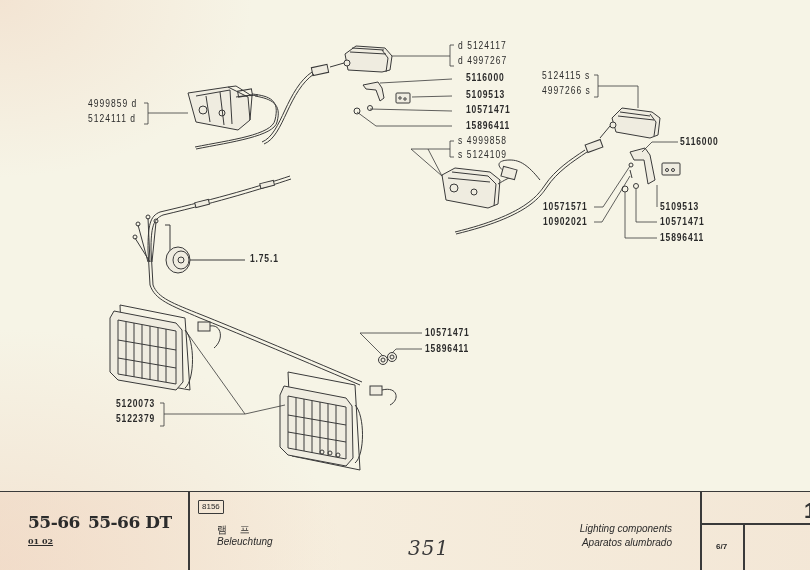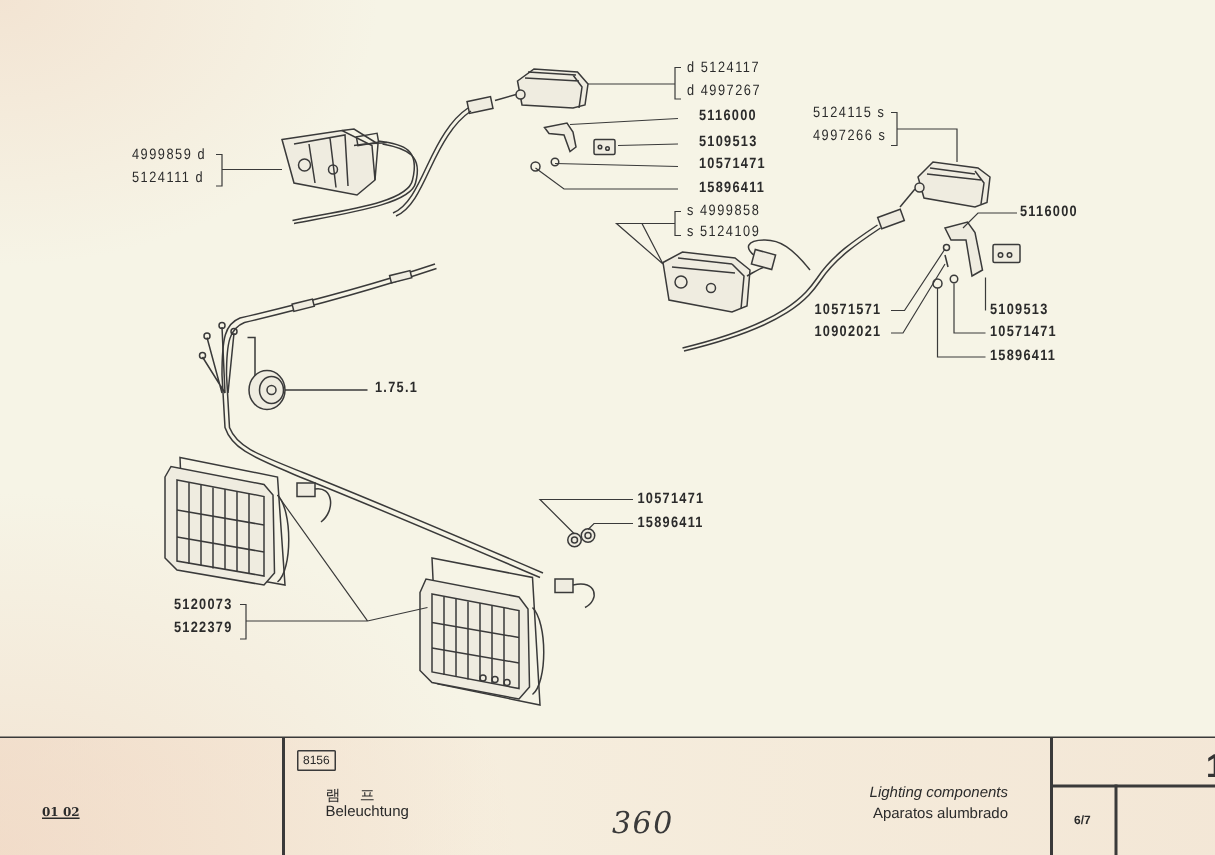--- a/index.html
+++ b/index.html
@@ -39,26 +39,26 @@
     .models span + span { margin-left: 8px; }
     .variants {
       position: absolute; left: 28px; top: 44px;
       font-family: "DejaVu Serif", serif; font-weight: bold; font-size: 8px; color: #2b2b2b; text-decoration: underline;
     }
     .code-box {
       position: absolute; left: 198px; top: 8px; padding: 1px 3px;
       border: 1px solid #3a3a3a; font-size: 8px; line-height: 10px; border-radius: 1px;
     }
     .korean { position: absolute; left: 217px; top: 31px; font-size: 10px; letter-spacing: 5px; }
-    .german { position: absolute; left: 217px; top: 44px; font-size: 10px; }
+    .german { position: absolute; left: 217px; top: 44px; font-size: 10px; font-style: italic; }
     .italian {
       position: absolute; left: 345px; top: 12px; font-size: 12.5px; font-weight: bold; letter-spacing: 0.2px;
     }
     .english { position: absolute; right: 138px; top: 31px; font-size: 10px; font-style: italic; text-align: center; }
-    .spanish { position: absolute; right: 138px; top: 45px; font-size: 10px; text-align: left; }
+    .spanish { position: absolute; right: 138px; top: 45px; font-size: 10px; font-style: italic; text-align: left; }
     .handwritten {
       position: absolute; left: 408px; top: 44px; font-family: "DejaVu Serif", serif; font-style: italic;
       font-size: 20px; color: #3a3a3a; letter-spacing: 1px;
     }
     .section-no { position: absolute; left: 772px; top: 6px; font-size: 22px; font-weight: bold; color: #333; margin-left: 32px; }
     .page-no { position: absolute; left: 716px; top: 50px; font-size: 8px; font-weight: bold; }
   </style>
 </head>
 <body>
 
@@ -241,25 +241,28 @@
   <div class="lbl" style="left:116px; top:398px;">5120073</div>
   <div class="lbl" style="left:116px; top:413px;">5122379</div>
 </div>
 
 <div class="title-block">
   <div class="tb-vline" style="left:188px; top:0; height:79px;"></div>
   <div class="tb-vline" style="left:700px; top:0; height:79px;"></div>
   <div class="tb-hline" style="left:700px; top:31px; width:110px;"></div>
   <div class="tb-vline" style="left:743px; top:31px; height:48px;"></div>
 
+  <div class="models">
+    <span>55-66</span><span>55-66 DT</span>
+  </div>
   <div class="variants">01 02</div>
 
   <div class="code-box">8156</div>
   <div class="korean">램 프</div>
   <div class="german">Beleuchtung</div>
 
-  <div class="handwritten">360</div>
+  <div class="handwritten">351</div>
   <div class="english">Lighting components</div>
   <div class="spanish">Aparatos alumbrado</div>
 
   <div class="section-no">1.75.6</div>
   <div class="page-no">6/7</div>
 </div>
 
 </body></html>

